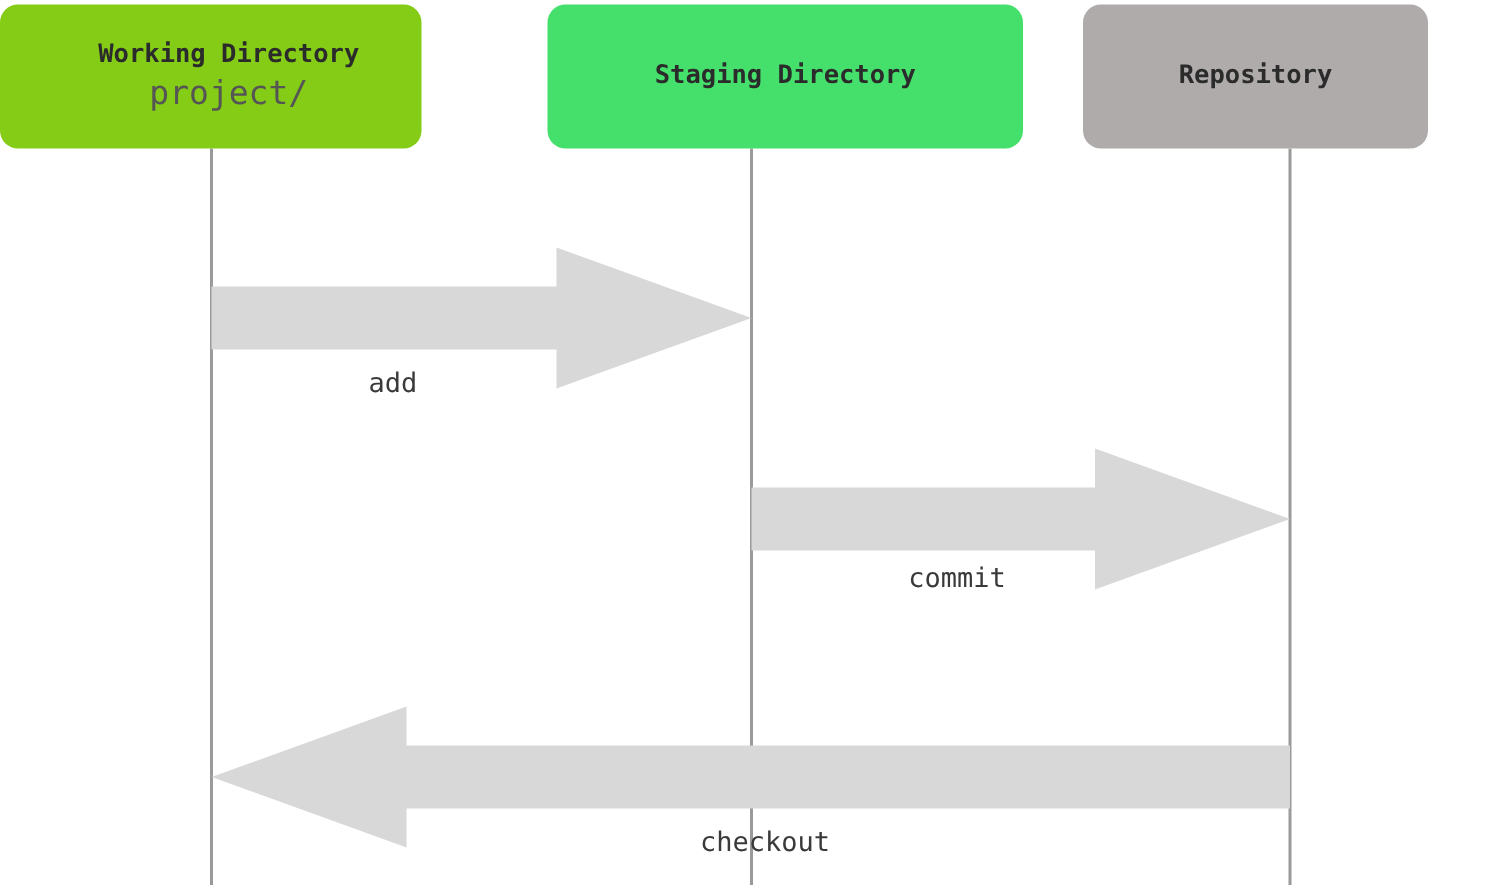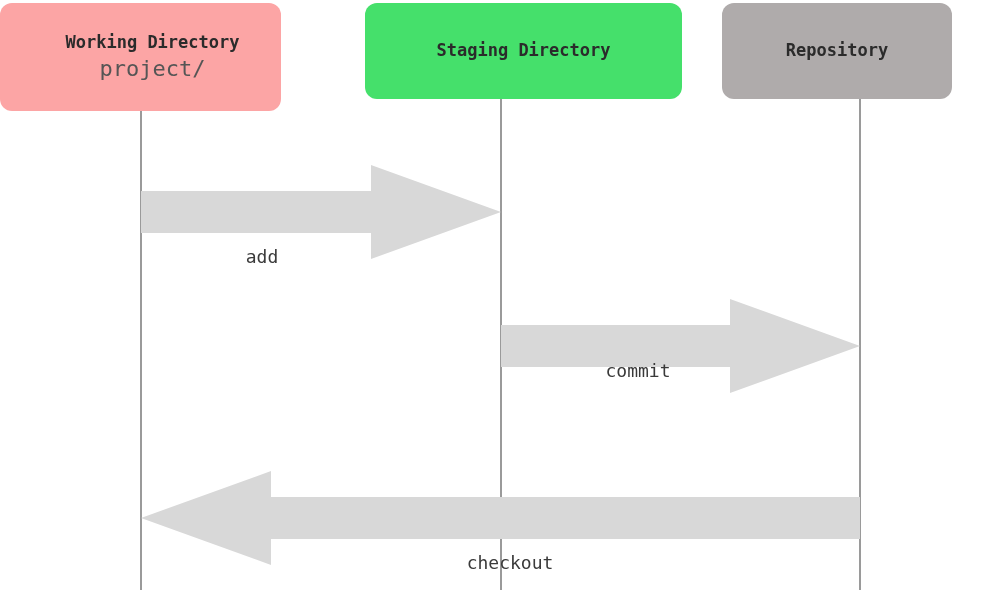--- a/index.html
+++ b/index.html
@@ -65,21 +65,21 @@
     margin-top: 44px;
   }
 </style>
 </head>
 <body>
 
 <div id="canvas">
 
   <div id="participants-layer">
       <div class="lifeline" style="left: 140px; top: 99px; height: 491px; background: rgb(154, 154, 154);"></div>
-      <div class="participant-box" style="left: 0px; top: 3px; width: 281px; height: 108px; background: #fca5a5; padding-left: 24px;">
+      <div class="participant-box" style="left: 0px; top: 3px; width: 281px; height: 96px; background: #84cc16; padding-left: 24px;">
         <div class="participant-title">Working Directory</div>
         <div class="participant-sub">project/</div>
       </div>
       <div class="lifeline" style="left: 500px; top: 99px; height: 491px; background: rgb(154, 154, 154);"></div>
       <div class="participant-box" style="left: 365px; top: 3px; width: 317px; height: 96px; background: rgb(69, 224, 107);">
         <div class="participant-title">Staging Directory</div>
       </div>
       <div class="lifeline" style="left: 859px; top: 99px; height: 491px; background: rgb(154, 154, 154);"></div>
       <div class="participant-box" style="left: 722px; top: 3px; width: 230px; height: 96px; background: rgb(175, 171, 171);">
         <div class="participant-title">Repository</div>
@@ -87,17 +87,17 @@
     </div>
 
   <svg id="arrows-svg" class="msg-layer" width="1000" height="590" viewBox="0 0 1000 590" xmlns="http://www.w3.org/2000/svg">
       <polygon points="141,191 371,191 371,165 501,212 371,259 371,233 141,233" fill="#d8d8d8"></polygon>
       <polygon points="501,325 730,325 730,299 860,346 730,393 730,367 501,367" fill="#d8d8d8"></polygon>
       <polygon points="860,497 271,497 271,471 141,518 271,565 271,539 860,539" fill="#d8d8d8"></polygon>
     </svg>
 
   <div id="labels-layer">
       <div class="msg-label" style="left: 262px; top: 212px;">add</div>
-      <div class="msg-label" style="left: 638px; top: 326px;">commit</div>
+      <div class="msg-label" style="left: 638px; top: 342px;">commit</div>
       <div class="msg-label" style="left: 510px; top: 518px;">checkout</div>
     </div>
 
 </div>
 
 </body></html>

